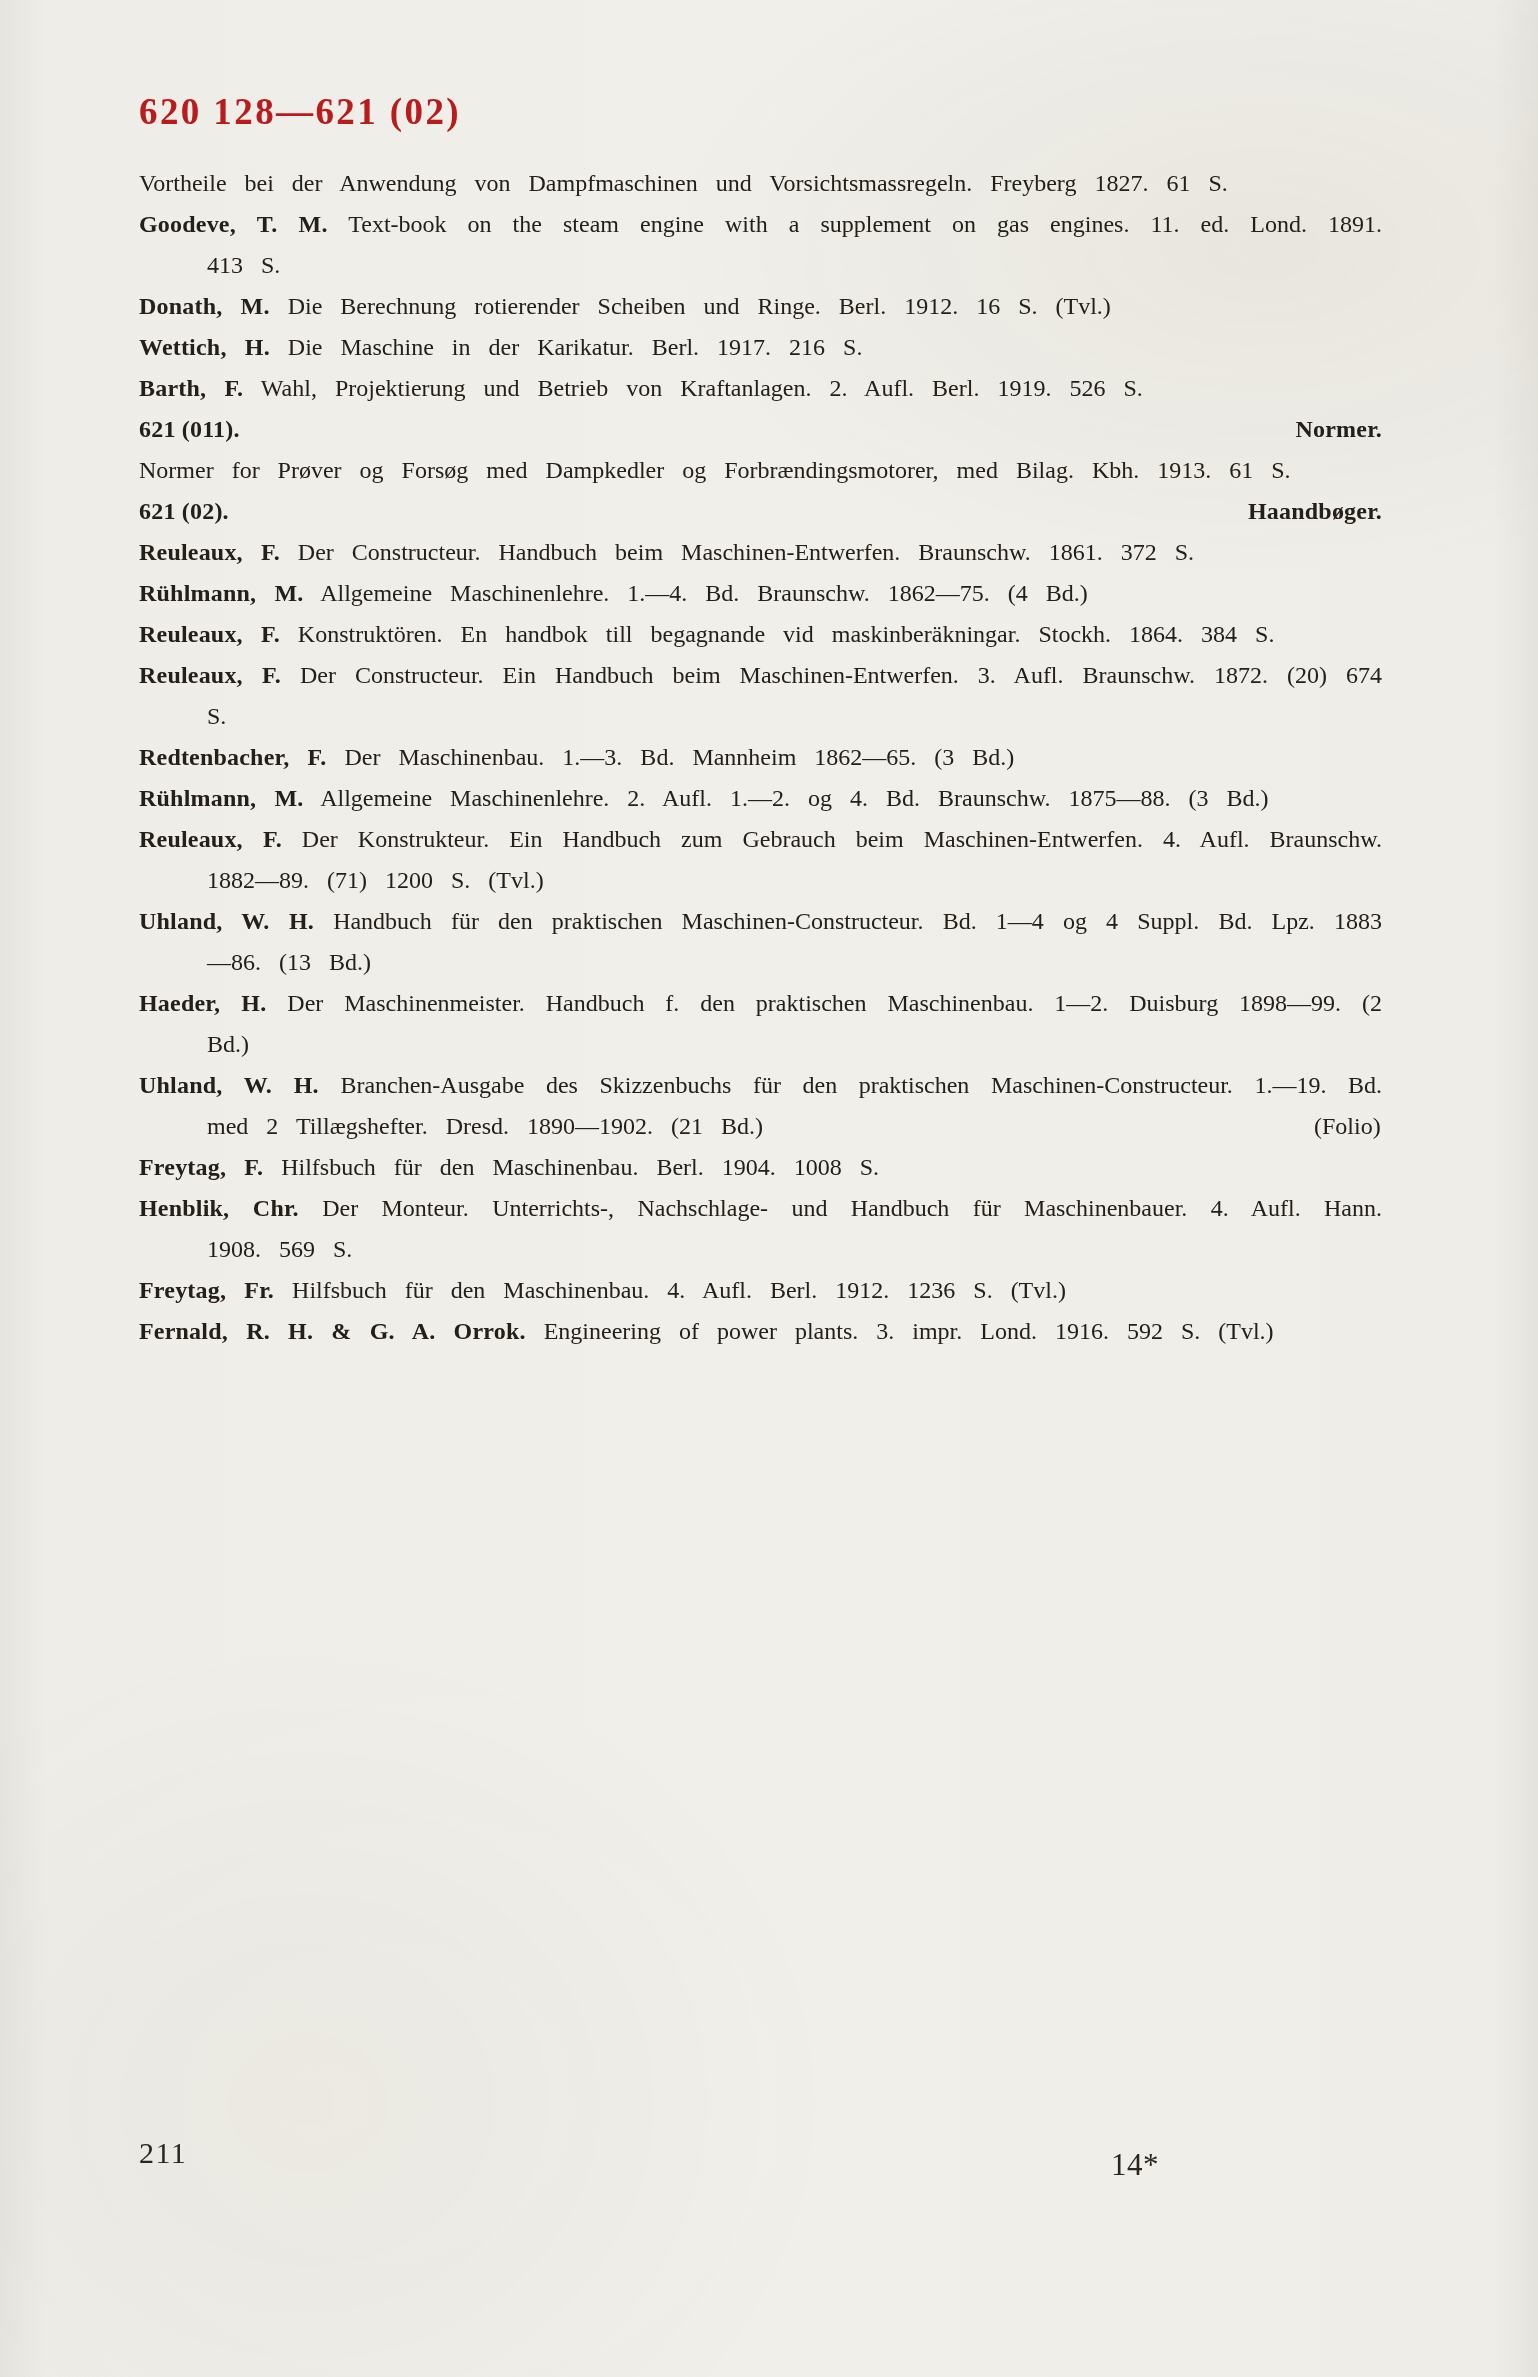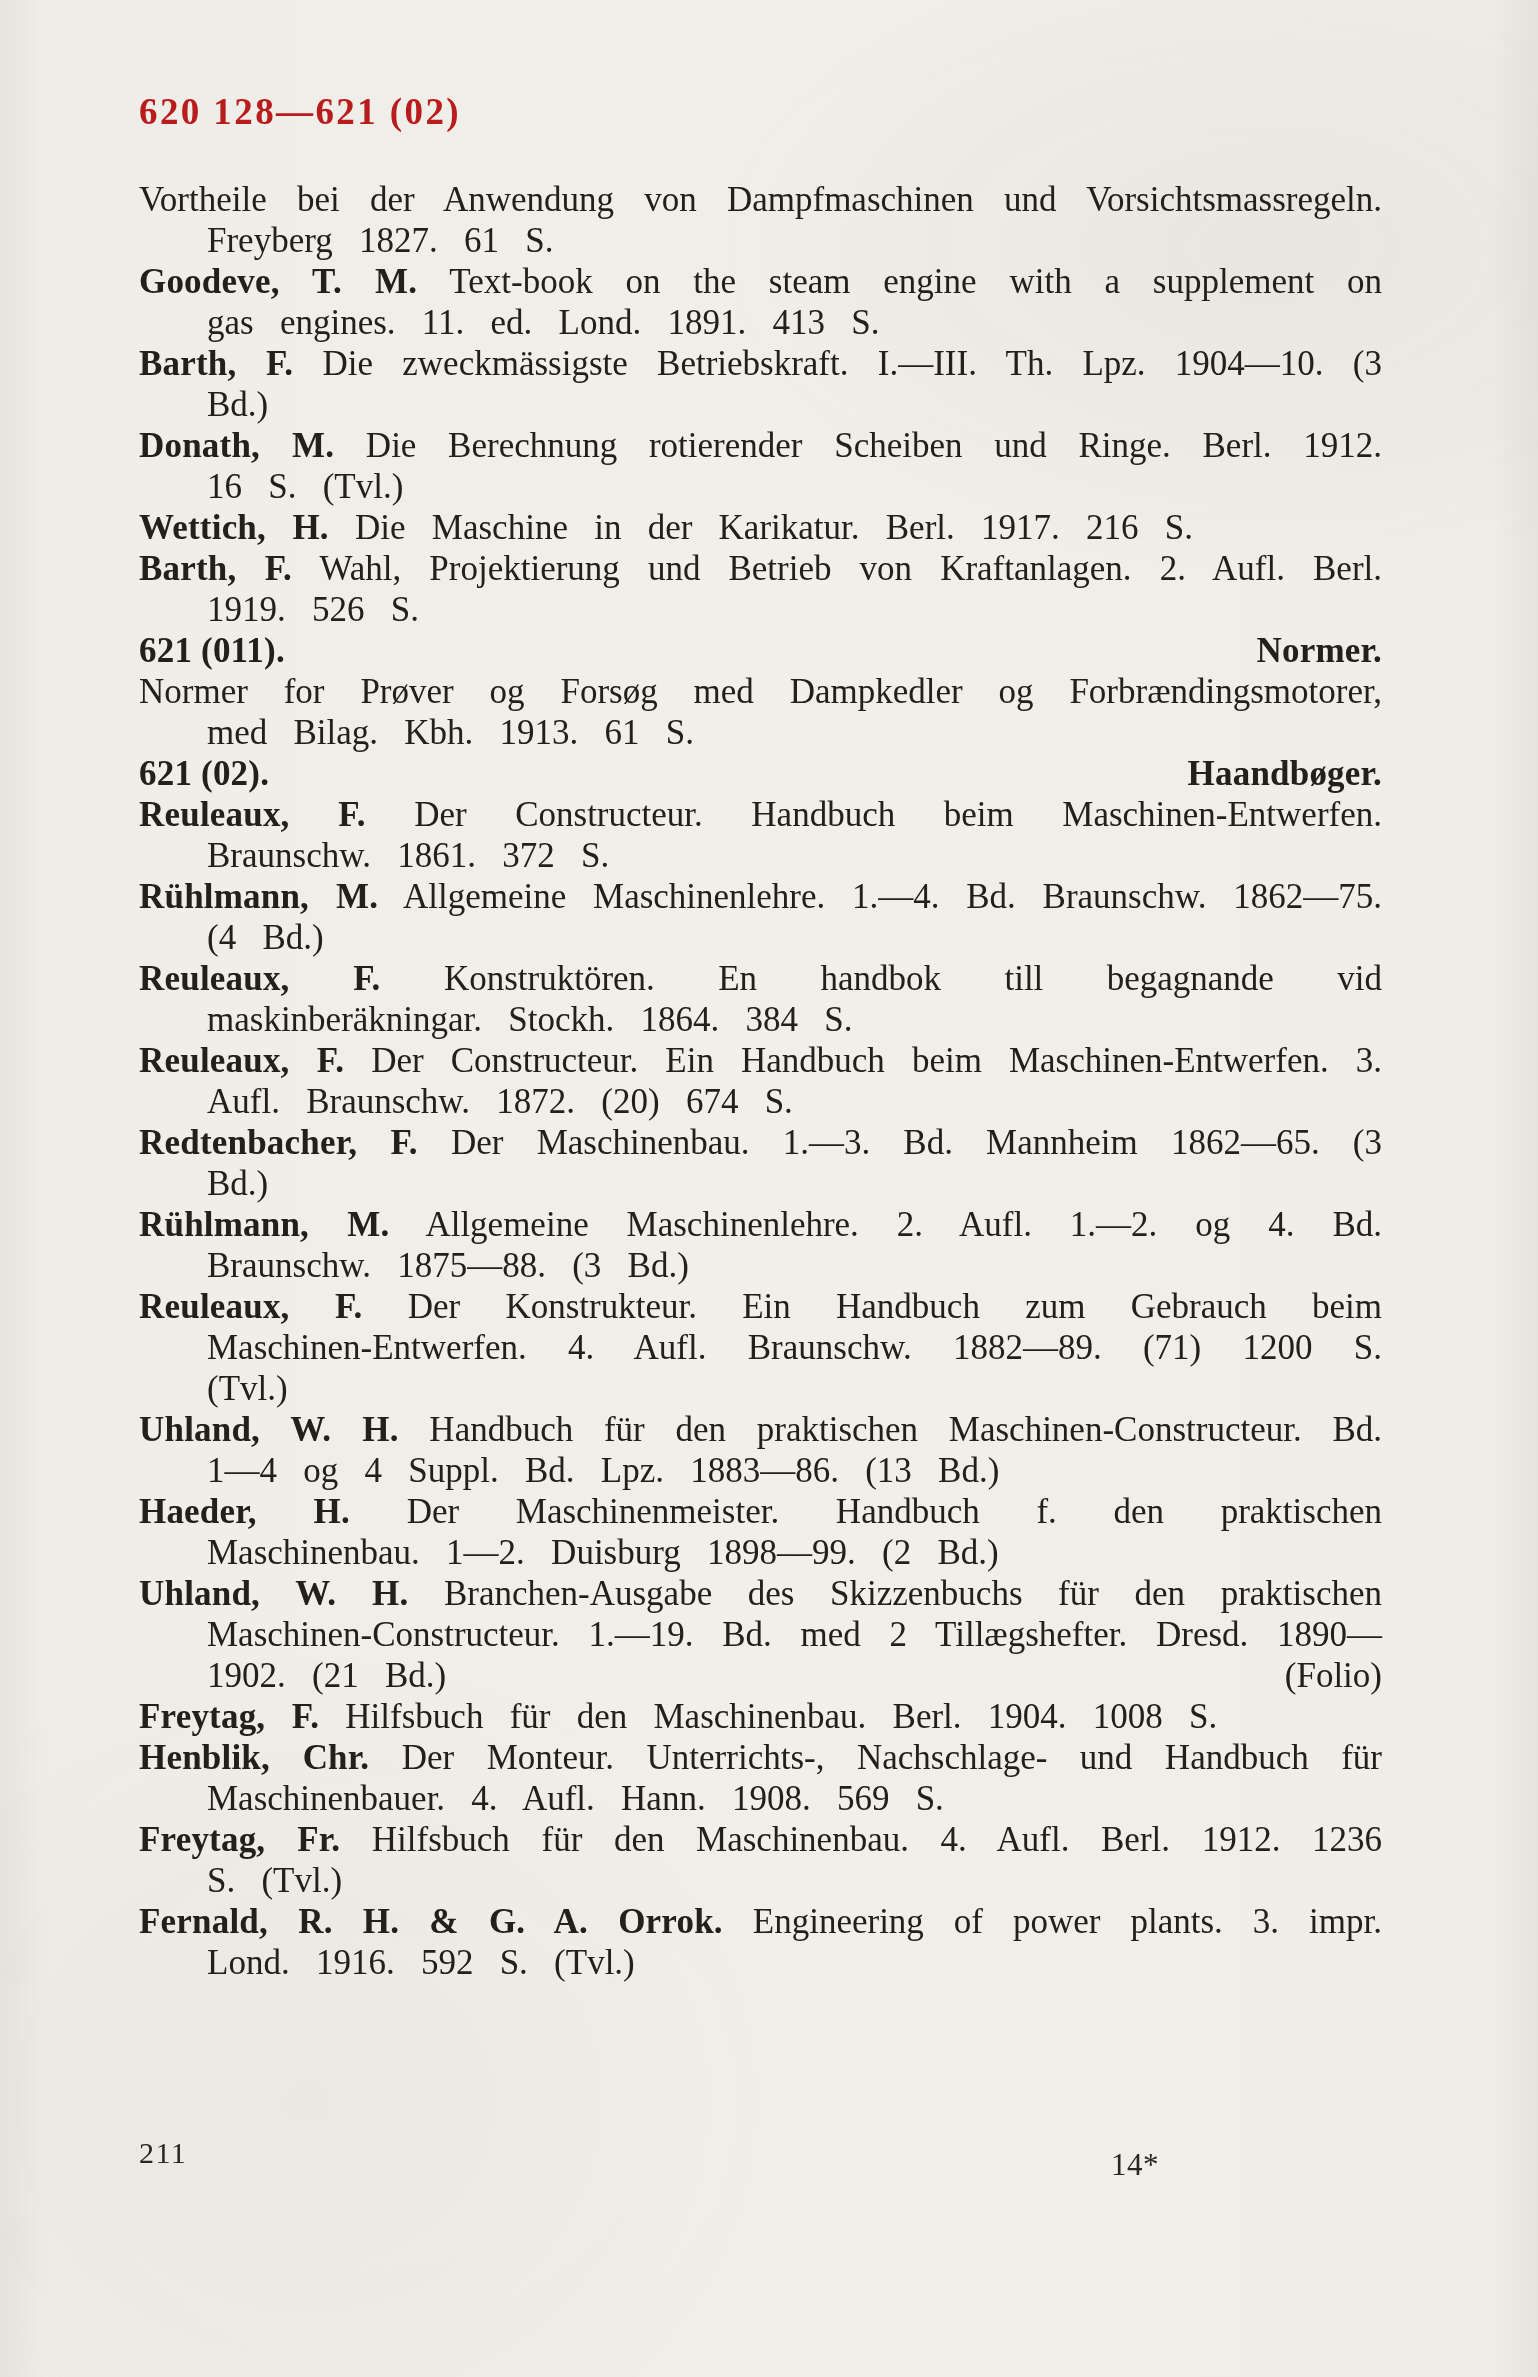--- a/index.html
+++ b/index.html
@@ -25,22 +25,22 @@
   }
   .running-header {
     text-align: left;
     font-weight: 700;
     font-size: 37px;
     letter-spacing: 2.4px;
     color: #b91c1c;
     white-space: nowrap;
   }
   .body-text {
-    margin-top: 46px;
-    font-size: 35px;
+    margin-top: 30px;
+    font-size: 24px;
     line-height: 41px;
   }
   p.entry {
     margin: 0;
     text-align: justify;
     padding-left: 68px;
     text-indent: -68px;
     word-spacing: 0.5em;
   }
   p.entry b { letter-spacing: 0.2px; }
@@ -77,21 +77,20 @@
   <header class="running-header">
     <span>620 128—621 (02)</span>
   </header>
 
   <main class="body-text">
 
     <p class="entry"><span>Vortheile bei der Anwendung von Dampfmaschinen und Vorsichtsmassregeln. Freyberg 1827. 61 S.</span></p>
 
     <p class="entry"><b>Goodeve, T. M.</b> <span>Text-book on the steam engine with a supplement on gas engines. 11. ed. Lond. 1891. 413 S.</span></p>
 
-    <p class="entry"><b>Barth, F.</b> <span>Die zweckmässigste Betriebskraft. I.—III. Th. Lpz. 1904—10. (3 Bd.)</span></p>
 
 
     <p class="entry"><b>Donath, M.</b> <span>Die Berechnung rotierender Scheiben und Ringe. Berl. 1912. 16 S. (Tvl.)</span></p>
 
 
     <p class="entry"><b>Wettich, H.</b> <span>Die Maschine in der Karikatur. Berl. 1917. 216 S.</span></p>
 
     <p class="entry"><b>Barth, F.</b> <span>Wahl, Projektierung und Betrieb von Kraftanlagen. 2. Aufl. Berl. 1919. 526 S.</span></p>
 
     <div class="section-row">

